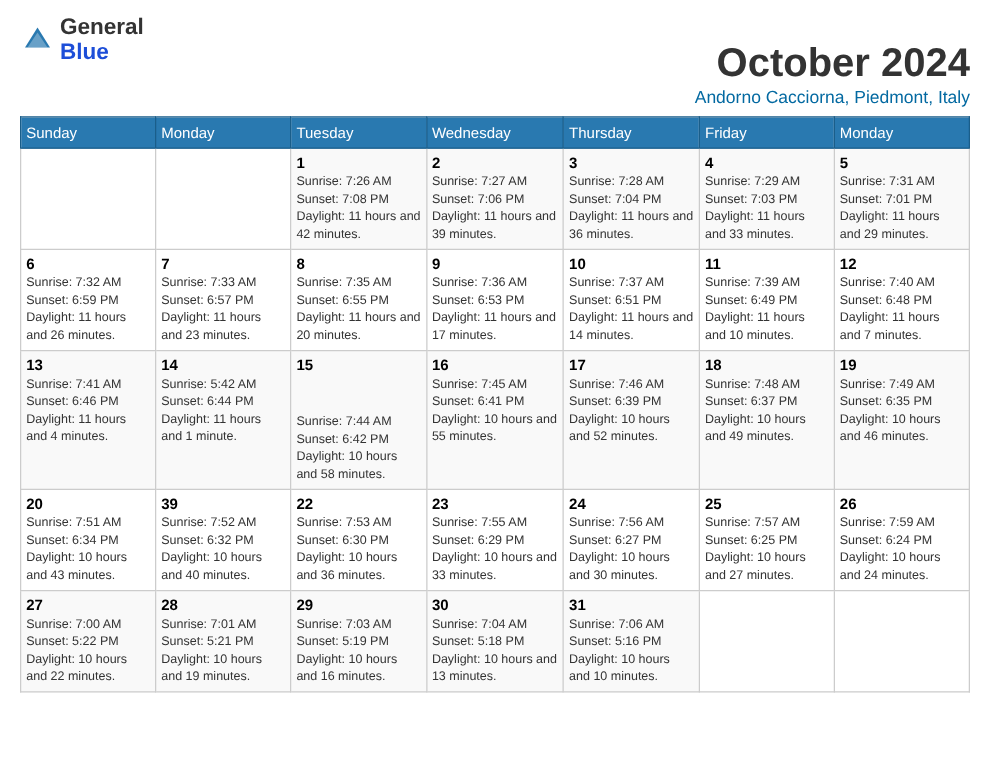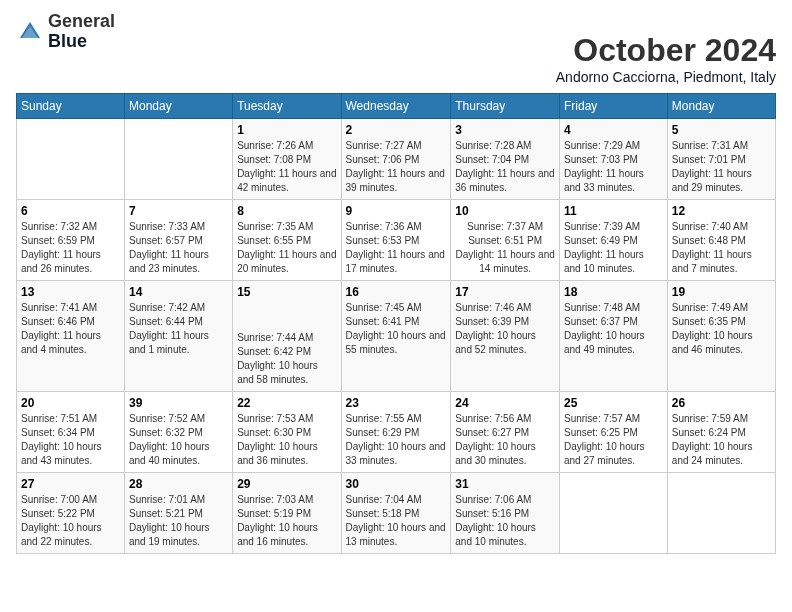--- a/index.html
+++ b/index.html
@@ -24,37 +24,37 @@
       display: flex;
       align-items: center;
       gap: 4px;
     }
     .logo-text {
       font-size: 18px;
       font-weight: bold;
       line-height: 1.1;
     }
     .logo-text .general { color: #333; }
-    .logo-text .blue { color: #0f172a; }
+    .logo-text .blue { color: #1d4ed8; }
     .logo-icon {
       width: 28px;
       height: 28px;
     }
     .title-block {
       text-align: right;
     }
     .month-title {
       font-size: 32px;
       font-weight: bold;
       color: #333;
       margin-top: 20px;
     }
     .subtitle {
       font-size: 14px;
-      color: #0f172a;
+      color: #0369a1;
       text-align: center;
     }
     table {
       width: 100%;
       border-collapse: collapse;
       font-size: 10.5px;
       padding-left: 20px;
     }
     thead tr {
       background-color: #2979b0;
@@ -186,21 +186,21 @@
 Daylight: 11 hours and 20 minutes.</div>
           </td>
           <td>
             <span class="day-num">9</span>
             <div class="day-info" style="white-space: pre-line;">Sunrise: 7:36 AM
 Sunset: 6:53 PM
 Daylight: 11 hours and 17 minutes.</div>
           </td>
           <td>
             <span class="day-num">10</span>
-            <div class="day-info" style="white-space: pre-line; text-align: center;">Sunrise: 7:37 AM
+            <div class="day-info" style="white-space: pre-line;">Sunrise: 7:37 AM
 Sunset: 6:51 PM
 Daylight: 11 hours and 14 minutes.</div>
           </td>
           <td>
             <span class="day-num">11</span>
             <div class="day-info" style="white-space: pre-line;">Sunrise: 7:39 AM
 Sunset: 6:49 PM
 Daylight: 11 hours and 10 minutes.</div>
           </td>
           <td>
@@ -212,21 +212,21 @@
         </tr>
         <tr>
           <td>
             <span class="day-num">13</span>
             <div class="day-info" style="white-space: pre-line;">Sunrise: 7:41 AM
 Sunset: 6:46 PM
 Daylight: 11 hours and 4 minutes.</div>
           </td>
           <td>
             <span class="day-num">14</span>
-            <div class="day-info" style="white-space: pre-line;">Sunrise: 7:42 AM
+            <div class="day-info" style="white-space: pre-line;">Sunrise: 5:42 AM
 Sunset: 6:44 PM
 Daylight: 11 hours and 1 minute.</div>
           </td>
           <td>
             <span class="day-num">15</span>
             <div class="day-info" style="white-space: pre-line; margin-top: 32px;">Sunrise: 7:44 AM
 Sunset: 6:42 PM
 Daylight: 10 hours and 58 minutes.</div>
           </td>
           <td>

